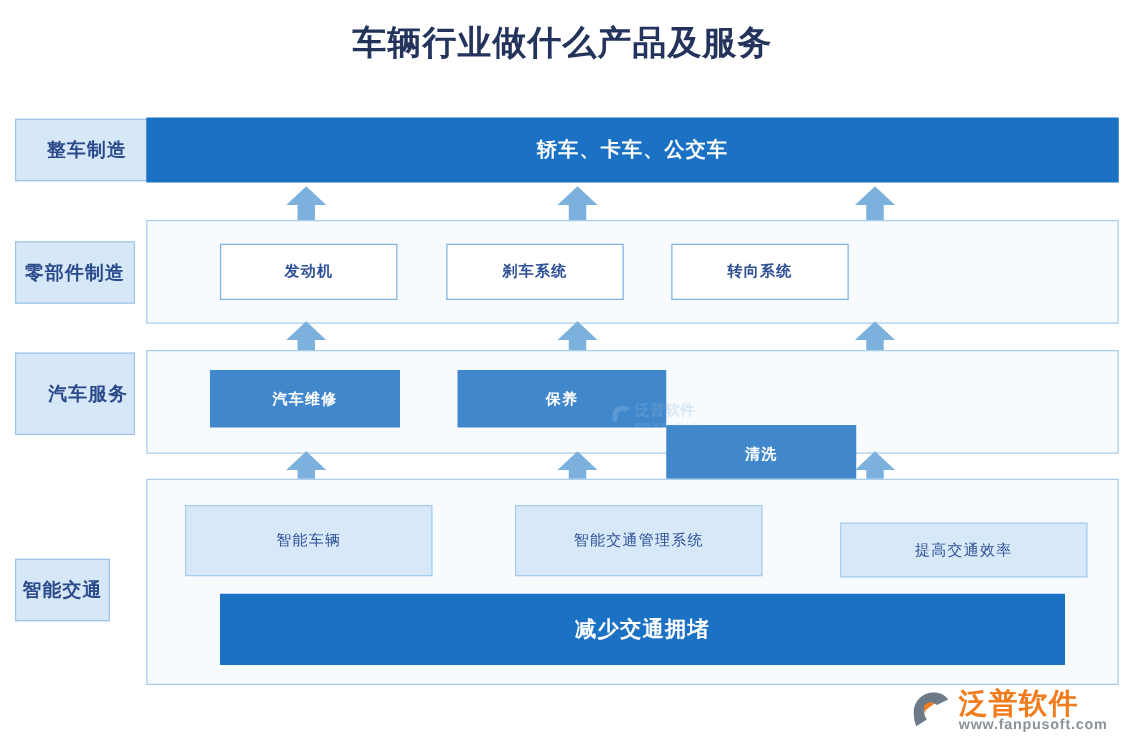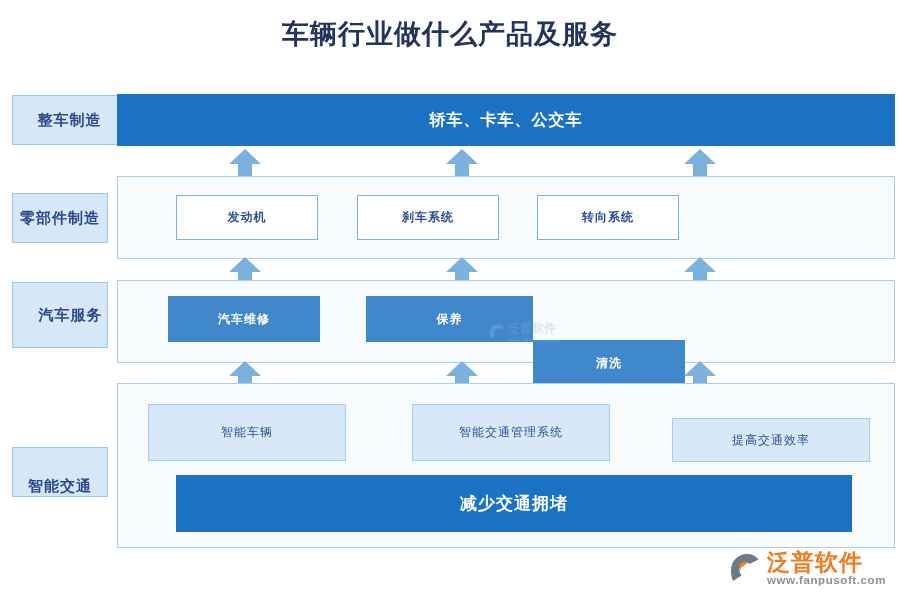--- a/index.html
+++ b/index.html
@@ -130,21 +130,21 @@
 
   <div class="side-label" style="left:12px; top:95px; width:115px; height:50px;">
     <span>整车制造</span>
   </div>
   <div class="side-label" style="left:12px; top:193px; width:96px; height:50px;">
     <span>零部件制造</span>
   </div>
   <div class="side-label" style="left:12px; top:282px; width:96px; height:66px;padding-left:21px;">
     <span>汽车服务</span>
   </div>
-  <div class="side-label" style="left:12px; top:447px; width:96px; height:50px;align-items:flex-end;">
+  <div class="side-label" style="left:12px; top:447px; width:76px; height:50px;">
     <span>智能交通</span>
   </div>
 
   <div class="box box-solid-dark top-bar" style="left:117px; top:94px; width:778px; height:52px;">
     <span>轿车、卡车、公交车</span>
   </div>
 
   <div class="arrow" style="left:228px; top:148px;">
     <svg viewBox="0 0 34 32">
         <polygon points="17,1 33,16 24,16 24,31 10,31 10,16 1,16" fill="#7cb0dd"></polygon>

